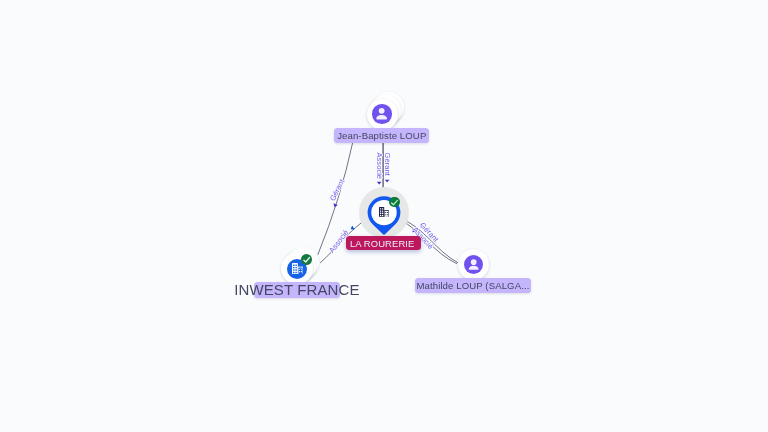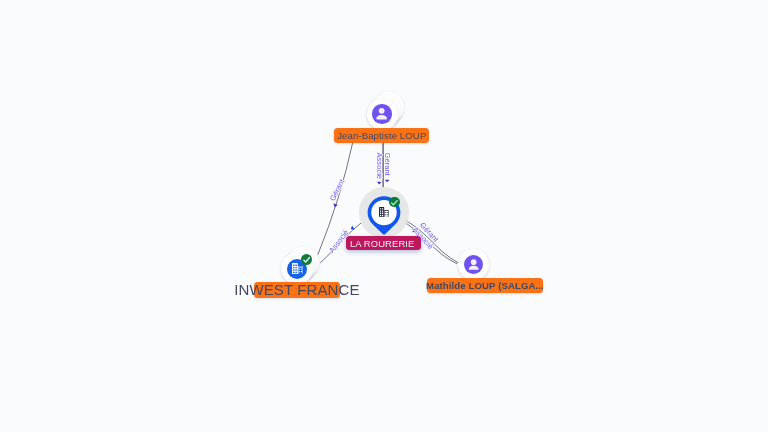--- a/index.html
+++ b/index.html
@@ -16,21 +16,21 @@
 
   .node{position:absolute;left:0;top:0;}
   .halo{position:absolute;border-radius:50%;background:#e9e9ec;}
   .stackc{position:absolute;border-radius:50%;background:#fff;
            box-shadow:0 1px 2.5px rgba(40,45,70,.17);}
   .disc{position:absolute;border-radius:50%;background:#fff;
         box-shadow:0 1px 3px rgba(40,45,70,.2);}
   .inner{position:absolute;border-radius:50%;}
   svg{display:block;}
   .badge{position:absolute;border-radius:50%;background:#0d7b3e;}
-  .lbl{position:absolute;background:#f97316;color:#434761;
+  .lbl{position:absolute;background:#c4b5fd;color:#434761;
        border-radius:3.5px;white-space:nowrap;letter-spacing:.1px;
        box-shadow:0 1px 2.5px rgba(40,45,70,.14);
        display:flex;align-items:center;justify-content:center;}
   .lbl.sel{background:#be185d;color:#e8f0ff;box-shadow:0 2px 4px rgba(20,50,140,.3);}
 </style>
 </head>
 <body>
 
 <div id="stage">
 
@@ -156,16 +156,16 @@
 </div>
 
 <div class="node">
   <div class="disc" style="left:458.3px;top:249.1px;width:30.8px;height:30.8px;"></div>
   <div class="inner" style="left:464px;top:254.8px;width:19.4px;height:19.4px;background:#7152ef;">
     <svg viewBox="0 0 20 20" width="19.4" height="19.4">
       <circle cx="10" cy="7.4" r="2.9" fill="#f4f1fe"></circle>
       <path d="M10 11.2c-3.0 0-5.1 1.7-5.1 3.5 0 .3 .2 .5 .5 .5h9.2c.3 0 .5-.2 .5-.5 0-1.8-2.1-3.5-5.1-3.5z" fill="#f4f1fe"></path>
     </svg>
   </div>
-  <div class="lbl" style="left:427px;top:278.1px;width:115.9px;height:15.2px;font-size:9.6px;font-weight:bold;">Mathilde LOUP (SALGA...</div>
+  <div class="lbl" style="left:415px;top:278.1px;width:115.9px;height:15.2px;font-size:9.6px;">Mathilde LOUP (SALGA...</div>
 </div>
 
 </div>
 
 </body></html>

